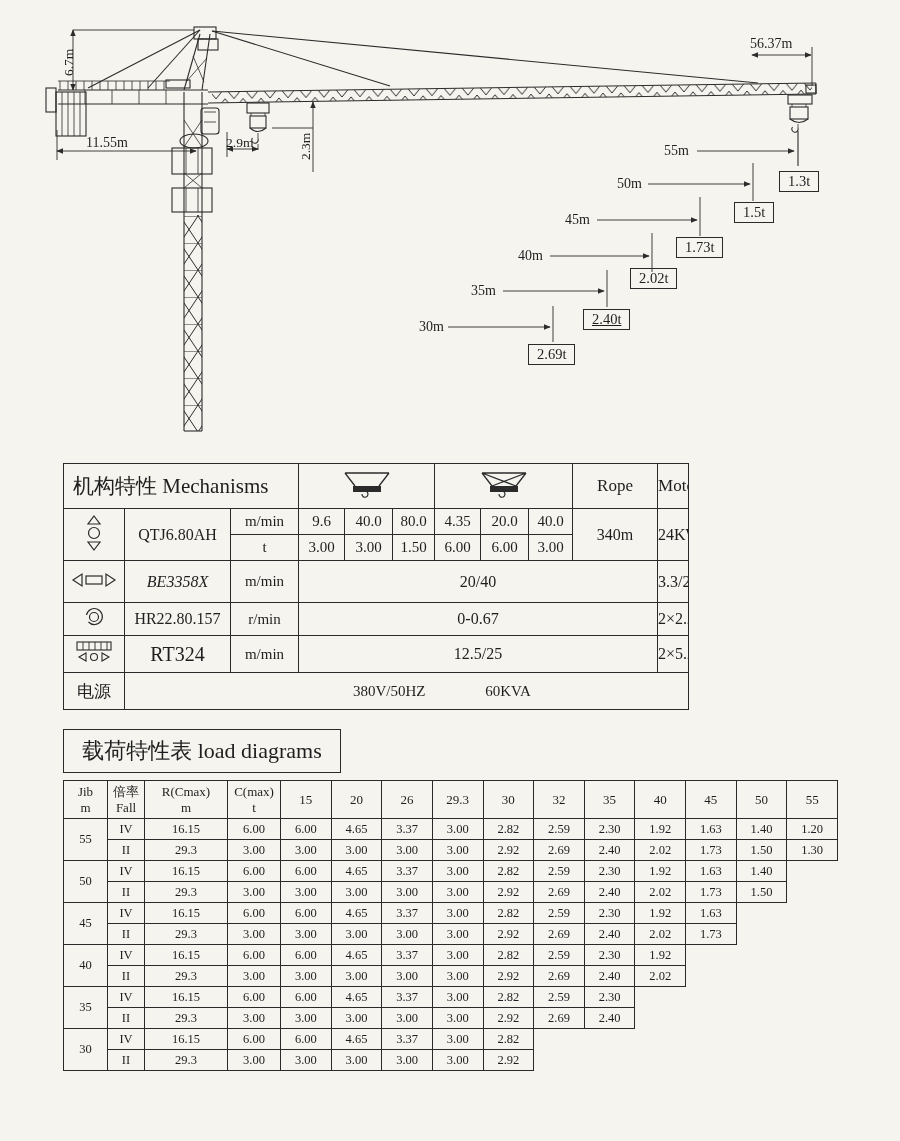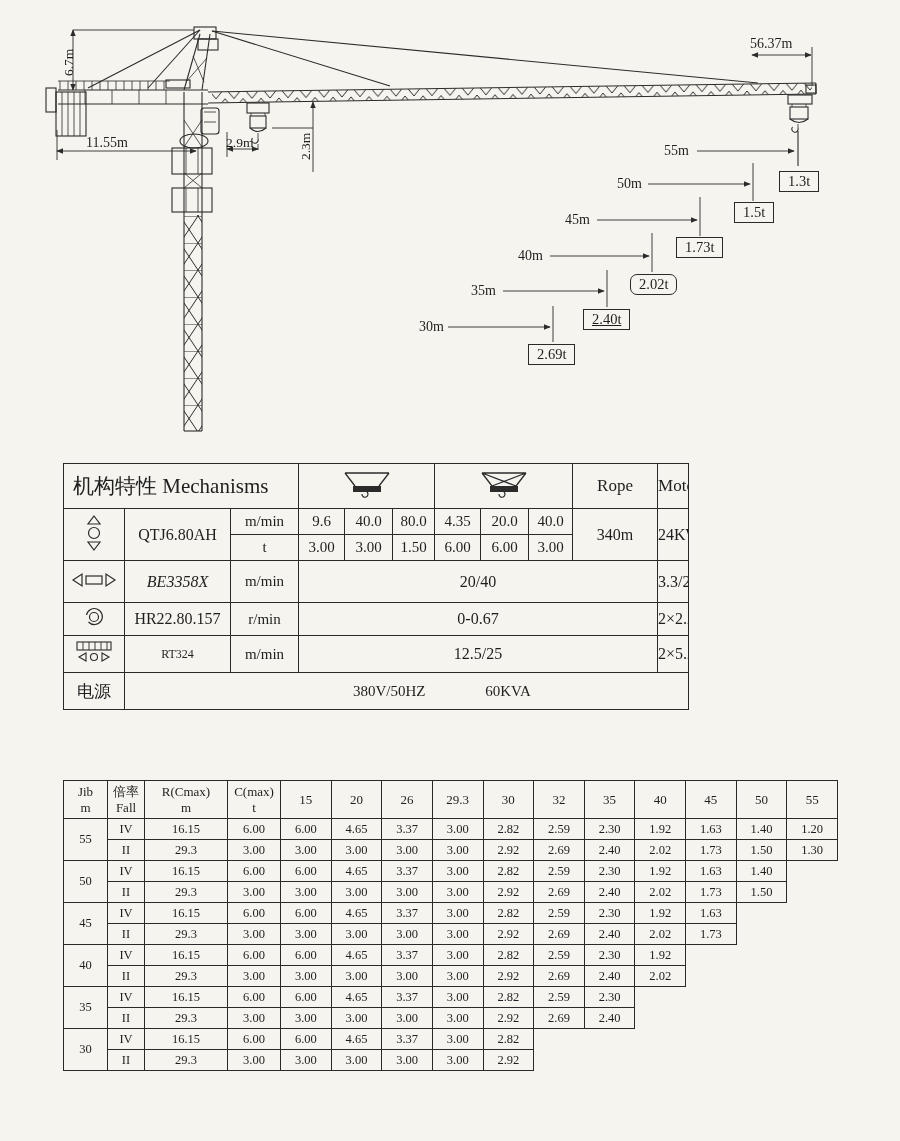--- a/index.html
+++ b/index.html
@@ -167,21 +167,21 @@
     <span class="lbl" style="left:750px;top:37px;">56.37m</span>
 
     
     <span class="lbl" style="left:664px;top:144px;">55m</span>
     <span class="loadbox" style="left:779px;top:171px;">1.3t</span>
     <span class="lbl" style="left:617px;top:177px;">50m</span>
     <span class="loadbox" style="left:734px;top:202px;">1.5t</span>
     <span class="lbl" style="left:565px;top:213px;">45m</span>
     <span class="loadbox" style="left:676px;top:237px;">1.73t</span>
     <span class="lbl" style="left:518px;top:249px;">40m</span>
-    <span class="loadbox" style="left:630px;top:274px;border-radius:7px;">2.02t</span>
+    <span class="loadbox" style="left:630px;top:268px;">2.02t</span>
     <span class="lbl" style="left:471px;top:284px;">35m</span>
     <span class="loadbox" style="left:583px;top:309px;text-decoration:underline;">2.40t</span>
     <span class="lbl" style="left:419px;top:320px;">30m</span>
     <span class="loadbox" style="left:528px;top:344px;">2.69t</span>
   </div>
 
   <table id="mech">
     <colgroup>
       <col style="width:61px">
         <col style="width:106px">
@@ -268,35 +268,36 @@
     </tr>
     <tr style="height:37px;">
       <td>
         <svg width="42" height="24" viewBox="0 0 42 24">
           <rect x="4" y="2" width="34" height="8" fill="none" stroke="#2b2b2b" stroke-width="1.1"></rect>
           <path d="M10,2 V10 M16,2 V10 M22,2 V10 M28,2 V10 M34,2 V10" stroke="#2b2b2b" stroke-width="0.9"></path>
           <path d="M13,13 V21 L6,17 Z M29,13 V21 L36,17 Z" fill="none" stroke="#2b2b2b" stroke-width="1.1"></path>
           <circle cx="21" cy="17" r="3.5" fill="none" stroke="#2b2b2b" stroke-width="1.1"></circle>
         </svg>
       </td>
-      <td style="font-size:12px;">RT324</td>
+      <td style="font-size:20px;">RT324</td>
       <td>m/min</td>
       <td colspan="7" style="font-size:16px;">12.5/25</td>
       <td style="font-size:16px;">2×5.2KW</td>
     </tr>
     <tr style="height:37px;">
       <td style="font-size:17px;">电源</td>
       <td colspan="10" class="powercell">
         <span style="margin-left:228px;">380V/50HZ</span>
         <span style="margin-left:56px;">60KVA</span>
       </td>
     </tr>
   </tbody>
     </table>
 
+  <div id="loadtitle">载荷特性表 load diagrams</div>
 
   <table id="load">
     <colgroup>
       <col style="width:44px">
         <col style="width:37px">
         <col style="width:83px">
         <col style="width:53px">
       <col>
         <col>
         <col>

